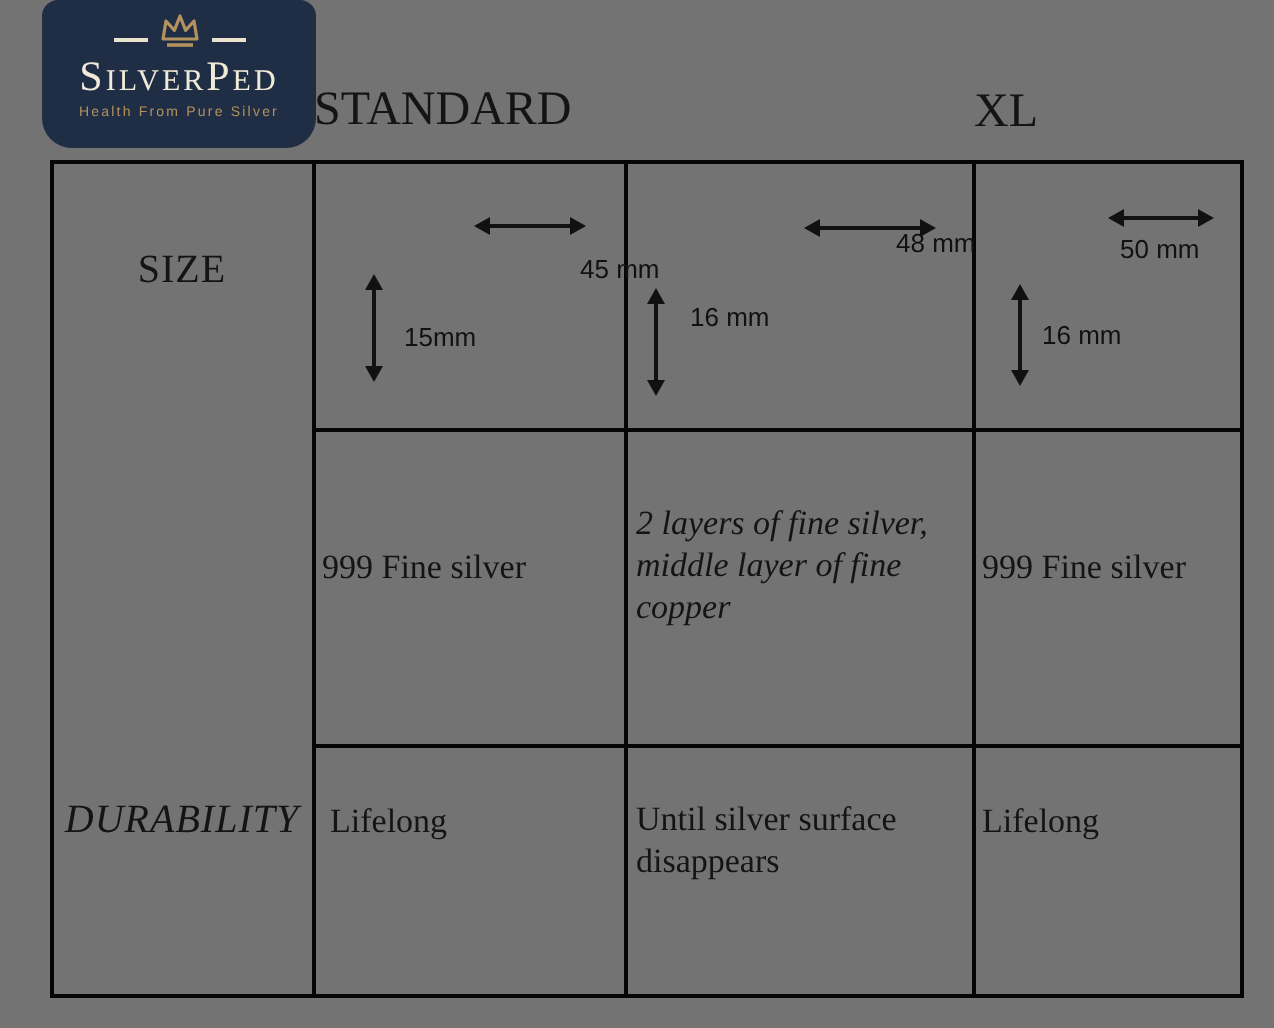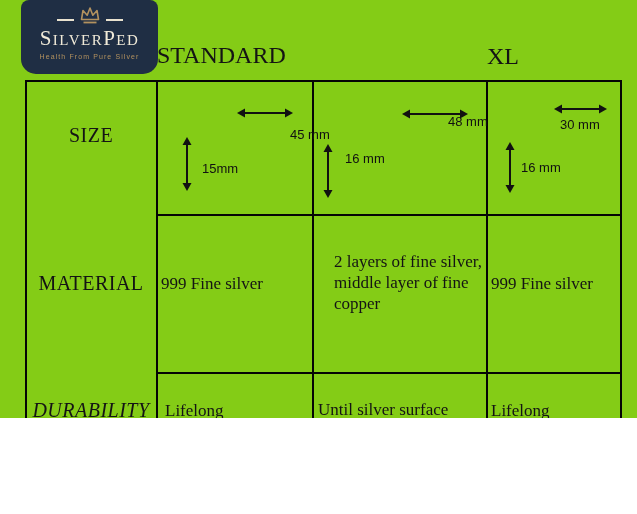--- a/index.html
+++ b/index.html
@@ -1,17 +1,17 @@
 <!DOCTYPE html>
 <html><head>
 <meta charset="utf-8">
 <style>
   html,body{margin:0;padding:0;background:#ffffff;}
   .stage{
-    position:relative;width:637px;height:418px;background:#84cc16;
+    position:relative;width:637px;height:514px;background:#737373;
     font-family:"Liberation Serif", serif;color:#1a1a1a;overflow:hidden;
   }
   
   .logo{
     position:absolute;left:21px;top:0;width:137px;height:74px;
     background:#1f2e44;border-radius:8px 8px 15px 15px;
     display:flex;flex-direction:column;align-items:center;
     padding-top:5px;box-sizing:border-box;
   }
   .crown-row{display:flex;align-items:flex-end;gap:5px;height:20px;}
@@ -40,21 +40,21 @@
   .row-label{position:absolute;left:25px;width:132px;text-align:center;font-size:20px;color:#141414;letter-spacing:0.5px;}
   .lbl-size{top:124px;}
   .lbl-material{top:272px;}
   .lbl-durability{top:399px;font-style:italic;}
   
   .dim{position:absolute;}
   .dim-label{position:absolute;font-family:"Liberation Sans", sans-serif;font-size:13px;color:#111;white-space:nowrap;}
   
   .cell-text{position:absolute;font-size:17px;line-height:21px;color:#141414;}
   .mat-standard{left:161px;top:273px;width:148px;}
-  .mat-trilaminate{left:334px;top:251px;width:158px;}
+  .mat-trilaminate{left:318px;top:251px;width:158px;font-style:italic;}
   .mat-xl{left:491px;top:273px;width:128px;}
   .dur-standard{left:165px;top:400px;width:140px;}
   .dur-trilaminate{left:318px;top:399px;width:160px;}
   .dur-xl{left:491px;top:400px;width:126px;}
   svg{display:block;}
 </style>
 </head>
 <body>
 
 <div class="stage">
@@ -76,21 +76,20 @@
   <div class="col-header hdr-xl">XL</div>
 
   <div class="t-frame"></div>
   <div class="vline v1"></div>
   <div class="vline v2"></div>
   <div class="vline v3"></div>
   <div class="hline h1"></div>
   <div class="hline h2"></div>
 
   <div class="row-label lbl-size">SIZE</div>
-  <div class="row-label lbl-material">MATERIAL</div>
   <div class="row-label lbl-durability">DURABILITY</div>
 
   <div class="dim" style="left:236px;top:107px;">
     <svg width="58" height="12" viewBox="0 0 58 12">
       <path d="M4 6 H54" stroke="#111" stroke-width="2"></path>
       <path d="M9 1.5 L1 6 L9 10.5 Z" fill="#111"></path>
       <path d="M49 1.5 L57 6 L49 10.5 Z" fill="#111"></path>
     </svg>
   </div>
   <div class="dim-label" style="left:246px;top:127px;margin-left:44px;">45 mm</div>
@@ -120,21 +119,21 @@
   </div>
   <div class="dim-label" style="left:345px;top:151px;">16 mm</div>
 
   <div class="dim" style="left:553px;top:103px;">
     <svg width="55" height="12" viewBox="0 0 55 12">
       <path d="M4 6 H51" stroke="#111" stroke-width="2"></path>
       <path d="M9 1.5 L1 6 L9 10.5 Z" fill="#111"></path>
       <path d="M46 1.5 L54 6 L46 10.5 Z" fill="#111"></path>
     </svg>
   </div>
-  <div class="dim-label" style="left:560px;top:117px;">30 mm</div>
+  <div class="dim-label" style="left:560px;top:117px;">50 mm</div>
   <div class="dim" style="left:504px;top:141px;">
     <svg width="12" height="53" viewBox="0 0 12 53">
       <path d="M6 4 V49" stroke="#111" stroke-width="2"></path>
       <path d="M1.5 9 L6 1 L10.5 9 Z" fill="#111"></path>
       <path d="M1.5 44 L6 52 L10.5 44 Z" fill="#111"></path>
     </svg>
   </div>
   <div class="dim-label" style="left:521px;top:160px;">16 mm</div>
 
   <div class="cell-text mat-standard">999 Fine silver</div>

